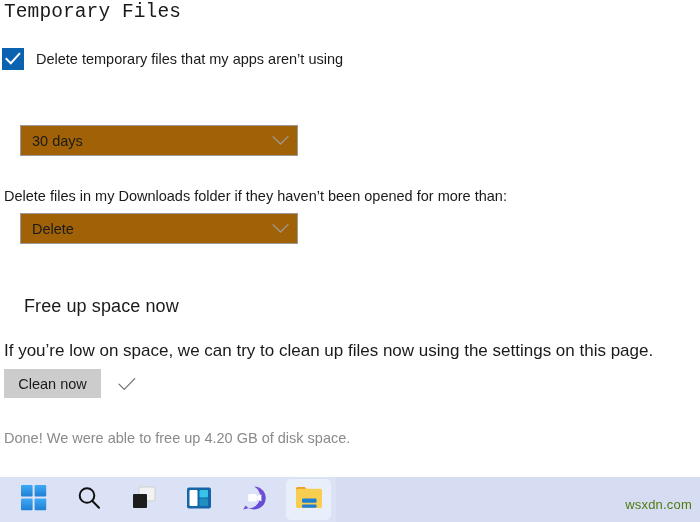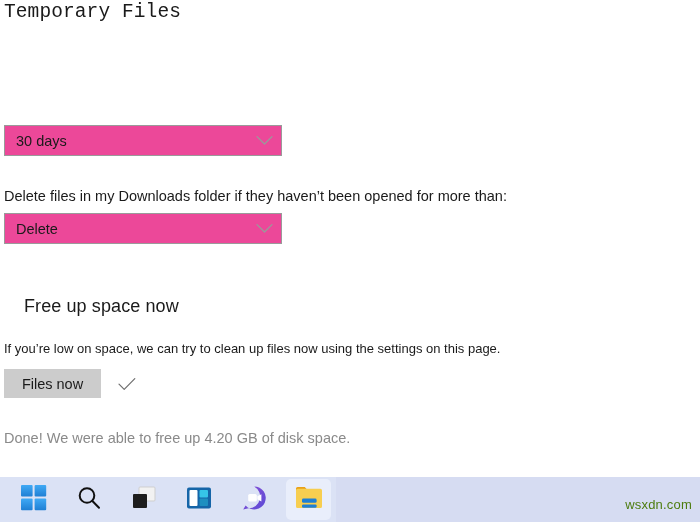--- a/index.html
+++ b/index.html
@@ -74,25 +74,25 @@
     font-size: 14.5px;
     color: #1a1a1a;
     white-space: nowrap;
   }
   #recycle-label { top: 100px; }
   #downloads-label { top: 188px; }
 
   
   .dropdown {
     position: absolute;
-    left: 4px;
+    left: 20px;
     width: 278px;
     height: 31px;
     border: 1px solid #9a9a9a;
-    background: #ec4899;
+    background: #a16207;
     box-sizing: border-box;
     display: flex;
     align-items: center;
     justify-content: space-between;
     padding: 0 8px 0 11px;
   }
   #recycle-dropdown { top: 125px; }
   #downloads-dropdown { top: 213px; }
   .dropdown-value {
     font-size: 14.5px;
@@ -102,21 +102,21 @@
   .chevron {
     flex: 0 0 auto;
     line-height: 0;
   }
 
   
   #free-space-desc {
     position: absolute;
     left: 4px;
     top: 341px;
-    font-size: 13px;
+    font-size: 17px;
     color: #1a1a1a;
     white-space: nowrap;
   }
 
   .clean-row {
     position: absolute;
     left: 4px;
     top: 369px;
     display: flex;
     align-items: center;
@@ -204,20 +204,28 @@
     letter-spacing: 0.2px;
   }
 </style>
 </head>
 <body>
 
 <div class="page">
 
   <div class="section-title" id="temp-files-title">Temporary Files</div>
 
+  <div class="checkbox-row">
+    <span class="checkbox">
+      <svg width="16" height="14" viewBox="0 0 16 14">
+        <path d="M1.5 7 L5.8 11.2 L14.3 1.8" stroke="#ffffff" stroke-width="2" fill="none" stroke-linecap="square" stroke-linejoin="miter"></path>
+      </svg>
+    </span>
+    <span class="checkbox-label">Delete temporary files that my apps aren’t using</span>
+  </div>
 
 
   <div class="dropdown" id="recycle-dropdown">
     <span class="dropdown-value">30 days</span>
     <span class="chevron">
       <svg width="17" height="11" viewBox="0 0 17 11">
         <path d="M1 1.6 L8.5 9 L16 1.6" stroke="#9a9a9a" stroke-width="1.3" fill="none" stroke-linecap="round" stroke-linejoin="round"></path>
       </svg>
     </span>
   </div>
@@ -231,21 +239,21 @@
         <path d="M1 1.6 L8.5 9 L16 1.6" stroke="#9a9a9a" stroke-width="1.3" fill="none" stroke-linecap="round" stroke-linejoin="round"></path>
       </svg>
     </span>
   </div>
 
   <div class="section-title" id="free-space-title">Free up space now</div>
 
   <div id="free-space-desc">If you’re low on space, we can try to clean up files now using the settings on this page.</div>
 
   <div class="clean-row">
-    <button class="clean-button">Files now</button>
+    <button class="clean-button">Clean now</button>
     <span class="done-check">
       <svg width="18" height="14" viewBox="0 0 18 14">
         <path d="M1 7.2 L6.2 12.4 L16.8 1.6" stroke="#6e6e6e" stroke-width="1.2" fill="none" stroke-linecap="round" stroke-linejoin="round"></path>
       </svg>
     </span>
   </div>
 
   <div id="done-status">Done! We were able to free up 4.20 GB of disk space.</div>
 
 </div>

